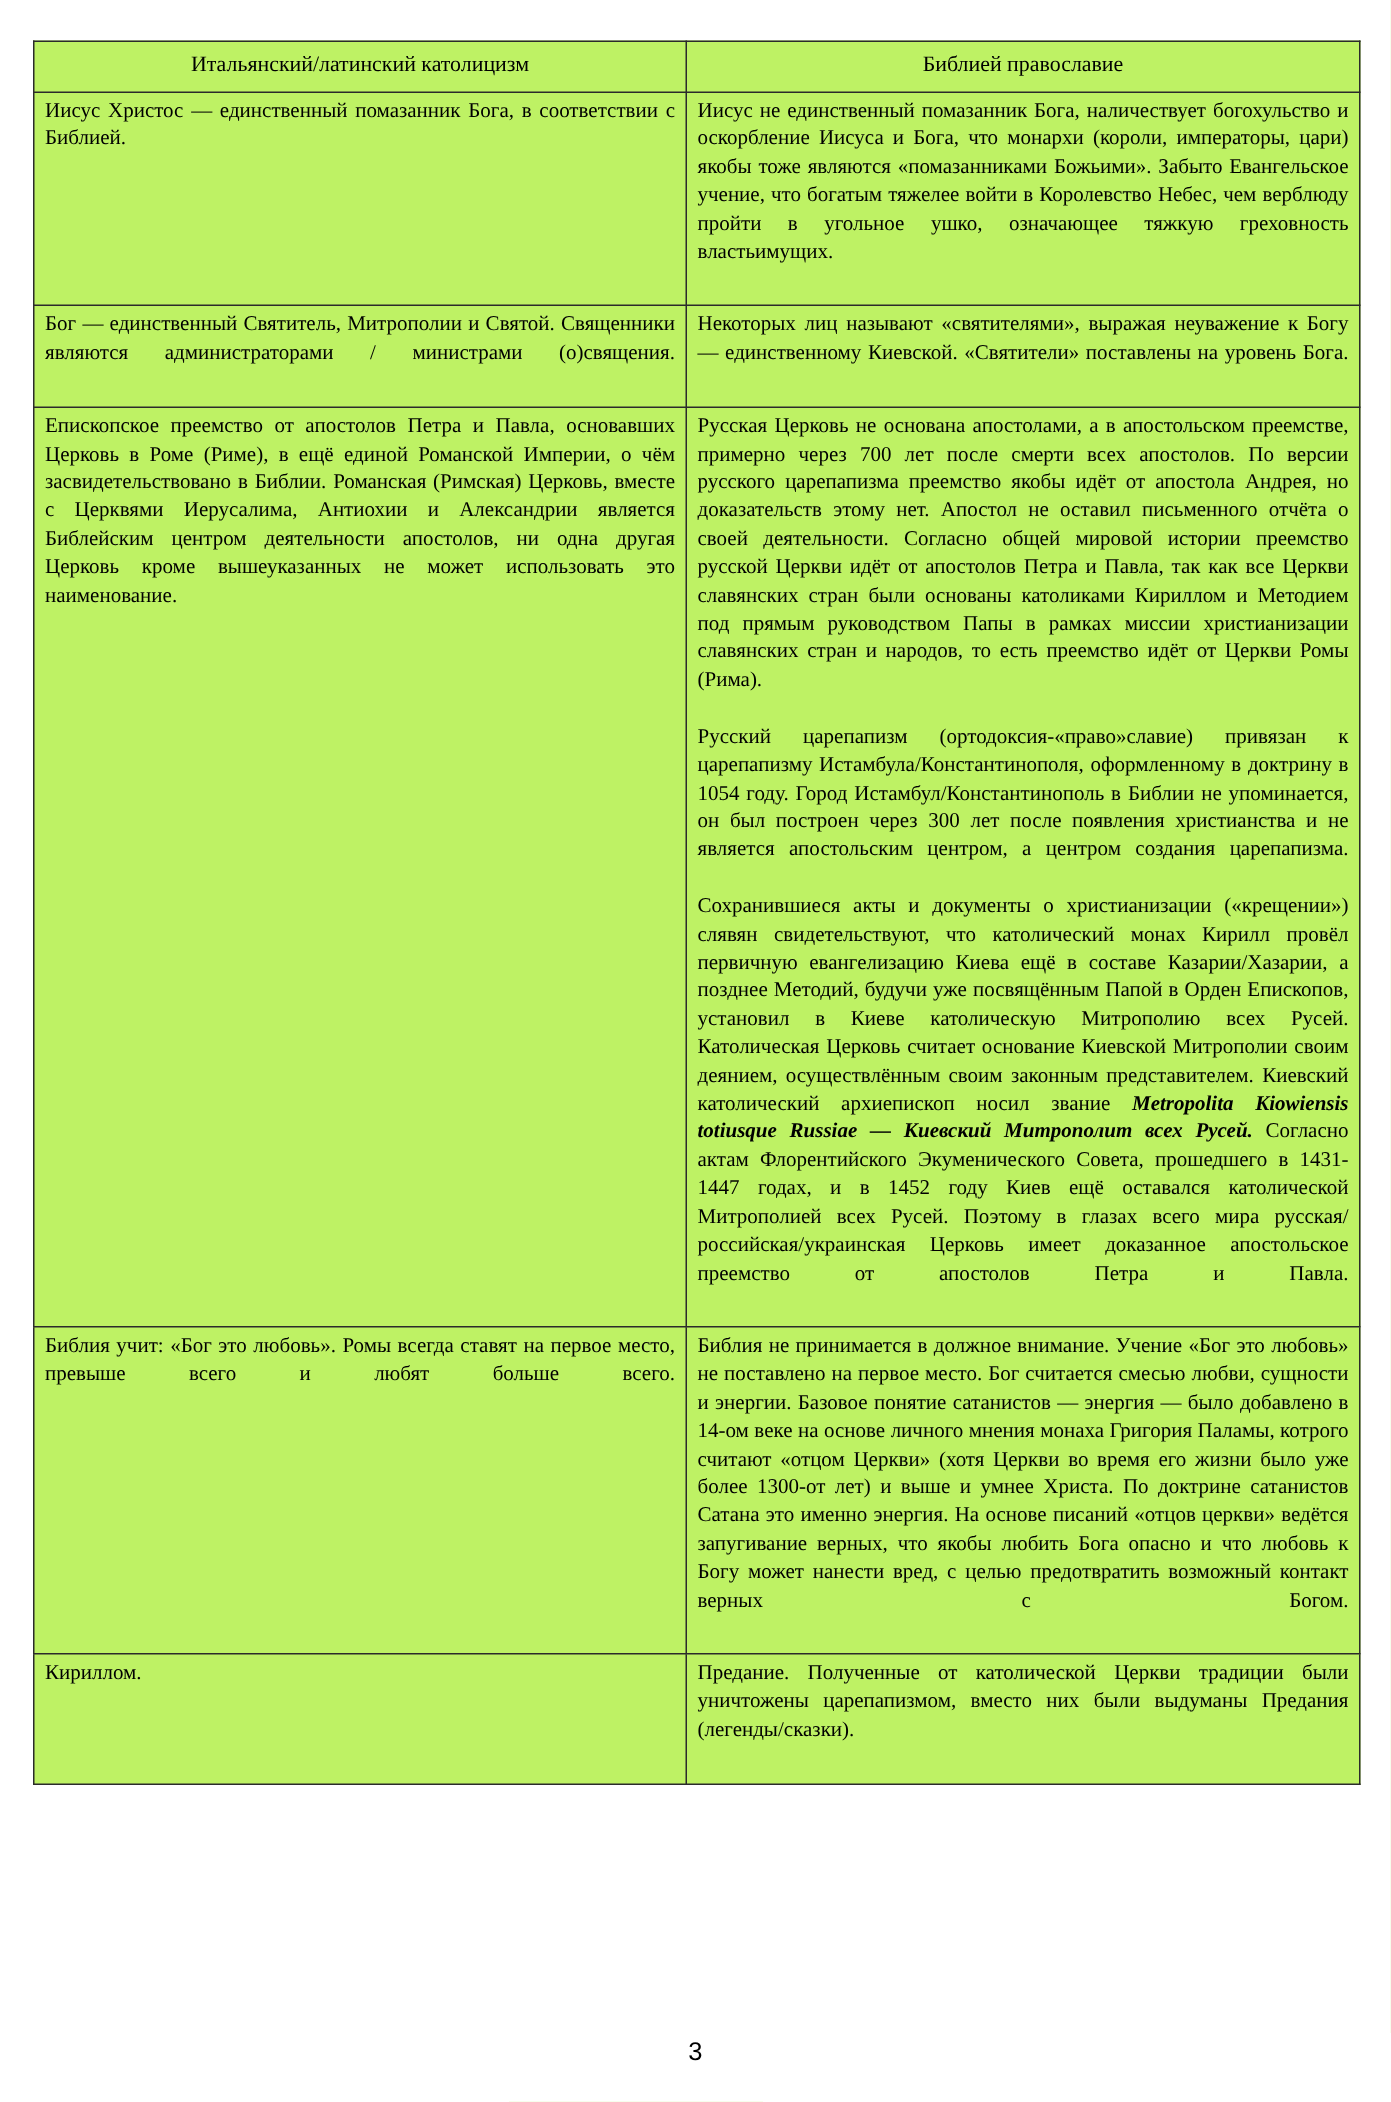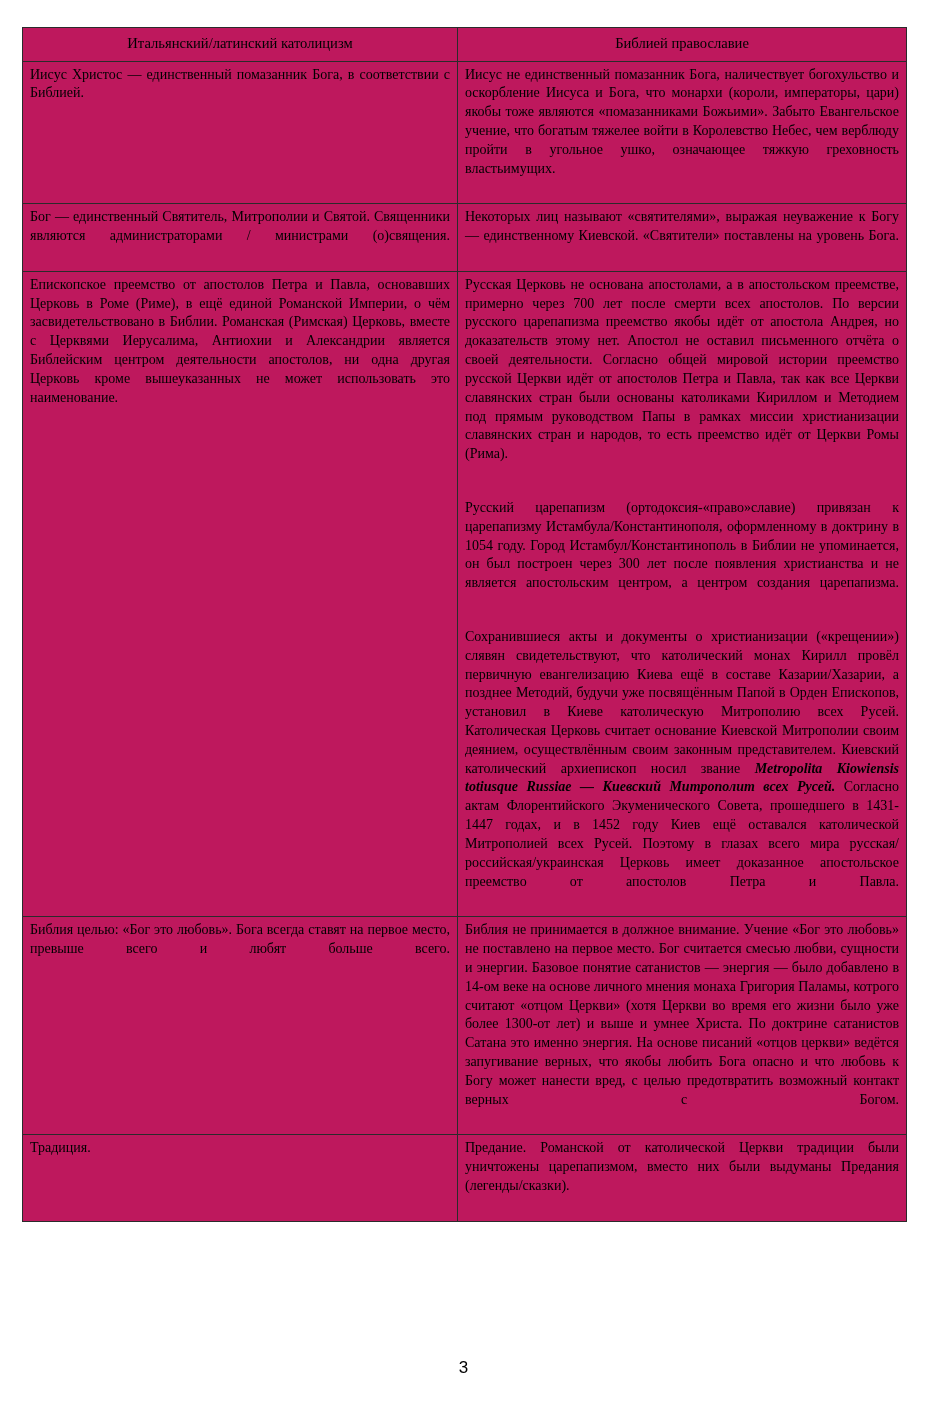--- a/index.html
+++ b/index.html
@@ -30,21 +30,21 @@
     position: absolute;
     left: 22px;
     top: 27px;
     width: 884px;
   }
 
   table.compare {
     border-collapse: collapse;
     width: 884px;
     table-layout: fixed;
-    background: #be185d;
+    background: #bef264;
   }
 
   table.compare col.c-left  { width: 435px; }
   table.compare col.c-right { width: 449px; }
 
   table.compare th,
   table.compare td {
     border: 1px solid #2b2b2b;
     vertical-align: top;
     padding: 4px 7px 6px 7px;
@@ -61,21 +61,21 @@
     font-size: 14.6px;
     padding: 7px 6px 8px 6px;
     line-height: 1.2;
   }
 
   .cell-p {
     margin: 0;
     text-align: justify;
   }
   .cell-p + .cell-p {
-    margin-top: 16px;
+    margin-top: 0;
   }
 
   
   .cell-p::after {
     content: "";
     display: inline-block;
     width: 100%;
   }
 
   .latin-title {
@@ -140,33 +140,33 @@
           </td>
           <td data-name="row-3-cell-orthodoxy">
             <p class="cell-p" data-name="paragraph">Русская Церковь не основана апостолами, а в апостольском преемстве, примерно через 700 лет после смерти всех апостолов. По версии русского царепапизма преемство якобы идёт от апостола Андрея, но доказательств этому нет. Апостол не оставил письменного отчёта о своей деятельности. Согласно общей мировой истории преемство русской Церкви идёт от апостолов Петра и Павла, так как все Церкви славянских стран были основаны католиками Кириллом и Методием под прямым руководством Папы в рамках миссии христианизации славянских стран и народов, то есть преемство идёт от Церкви Ромы (Рима).</p>
             <p class="cell-p" data-name="paragraph">Русский царепапизм (ортодоксия-«право»славие) привязан к царепапизму Истамбула/Константинополя, оформленному в доктрину в 1054 году. Город Истамбул/Константинополь в Библии не упоминается, он был построен через 300 лет после появления христианства и не является апостольским центром, а центром создания царепапизма.</p>
             <p class="cell-p" data-name="paragraph-with-latin-title"><span data-name="paragraph-text-lead">Сохранившиеся акты и документы о христианизации («крещении») слявян свидетельствуют, что католический монах Кирилл провёл первичную евангелизацию Киева ещё в составе Казарии/Хазарии, а позднее Методий, будучи уже посвящённым Папой в Орден Епископов, установил в Киеве католическую Митрополию всех Русей. Католическая Церковь считает основание Киевской Митрополии своим деянием, осуществлённым своим законным представителем. Киевский католический архиепископ носил звание </span><span class="latin-title" data-name="latin-title-emphasis">Metropolita Kiowiensis totiusque Russiae — Киевский Митрополит всех Русей.</span><span data-name="paragraph-text-tail"> Согласно актам Флорентийского Экуменического Совета, прошедшего в 1431-1447 годах, и в 1452 году Киев ещё оставался католической Митрополией всех Русей. Поэтому в глазах всего мира русская/ российская/украинская Церковь имеет доказанное апостольское преемство от апостолов Петра и Павла.</span></p>
           </td>
         </tr>
 
         <tr data-name="table-row">
           <td data-name="row-4-cell-catholicism">
-            <p class="cell-p" data-name="paragraph">Библия целью: «Бог это любовь». Бога всегда ставят на первое место, превыше всего и любят больше всего.</p>
+            <p class="cell-p" data-name="paragraph">Библия учит: «Бог это любовь». Ромы всегда ставят на первое место, превыше всего и любят больше всего.</p>
           </td>
           <td data-name="row-4-cell-orthodoxy">
             <p class="cell-p" data-name="paragraph">Библия не принимается в должное внимание. Учение «Бог это любовь» не поставлено на первое место. Бог считается смесью любви, сущности и энергии. Базовое понятие сатанистов — энергия — было добавлено в 14-ом веке на основе личного мнения монаха Григория Паламы, котрого считают «отцом Церкви» (хотя Церкви во время его жизни было уже более 1300-от лет) и выше и умнее Христа. По доктрине сатанистов Сатана это именно энергия. На основе писаний «отцов церкви» ведётся запугивание верных, что якобы любить Бога опасно и что любовь к Богу может нанести вред, с целью предотвратить возможный контакт верных с Богом.</p>
           </td>
         </tr>
 
         <tr data-name="table-row">
           <td data-name="row-5-cell-catholicism">
-            <p class="cell-p" data-name="paragraph">Традиция.</p>
+            <p class="cell-p" data-name="paragraph">Кириллом.</p>
           </td>
           <td data-name="row-5-cell-orthodoxy">
-            <p class="cell-p" data-name="paragraph">Предание. Романской от католической Церкви традиции были уничтожены царепапизмом, вместо них были выдуманы Предания (легенды/сказки).</p>
+            <p class="cell-p" data-name="paragraph">Предание. Полученные от католической Церкви традиции были уничтожены царепапизмом, вместо них были выдуманы Предания (легенды/сказки).</p>
           </td>
         </tr>
 
       </tbody>
     </table>
   </div>
 
   <div class="page-number" data-name="page-number">3</div>
 
 </div>

